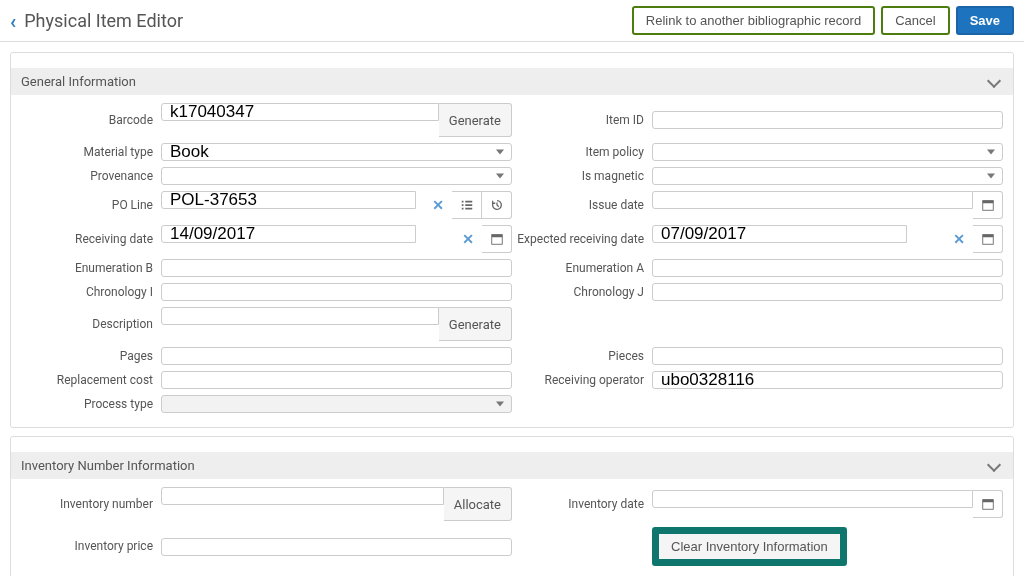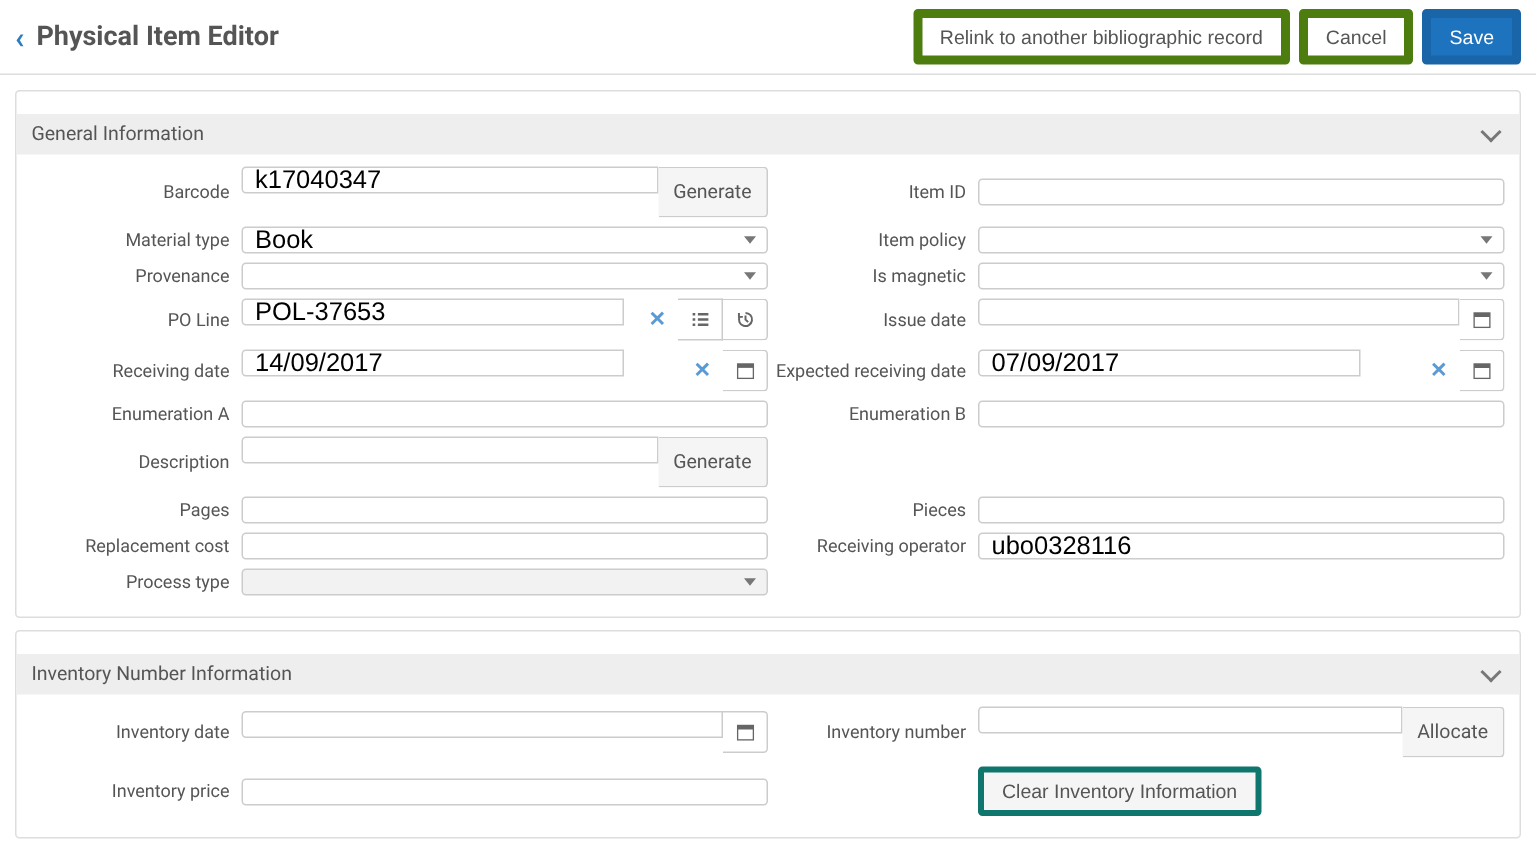--- a/index.html
+++ b/index.html
@@ -1,21 +1,21 @@
 <!DOCTYPE html>
 <html><head>
 <meta charset="utf-8">
 <style>
 * { box-sizing: border-box; margin: 0; padding: 0; }
 body { font-family: -apple-system, "Segoe UI", Roboto, Arial, sans-serif; font-size: 13px; color: #333; background: #fff; }
 .header { display: flex; align-items: center; padding: 6px 10px; border-bottom: 1px solid #ddd; }
 .back { color: #2e7cc0; font-size: 20px; font-weight: bold; margin-right: 8px; cursor: pointer; }
-.title { color: #555; font-size: 18px; font-weight: 700; flex: 1; }
-.btn { border: 6px solid #4d7c0f; background: #fff; color: #555; padding: 5px 12px; border-radius: 3px; font-size: 13px; margin-left: 6px; cursor: pointer; }
-.btn-primary { background: #1e73be; color: #fff; border-color: #1a65a8; }
+.title { color: #555; font-size: 18px; font-weight: 400; flex: 1; }
+.btn { border: 2px solid #4d7c0f; background: #fff; color: #555; padding: 5px 12px; border-radius: 3px; font-size: 13px; margin-left: 6px; cursor: pointer; }
+.btn-primary { background: #1e73be; color: #fff; border-color: #1a65a8; font-weight: bold; }
 .content { padding: 10px; }
 .section { border: 1px solid #ddd; border-radius: 3px; margin-bottom: 8px; }
 .sec-head { background: #eee; padding: 6px 10px; font-size: 13px; color: #555; display: flex; justify-content: space-between; align-items: center; margin-top: 15px; }
 .chev::before { content: ""; display: inline-block; width: 8px; height: 8px; border-right: 2px solid #777; border-bottom: 2px solid #777; transform: rotate(45deg); margin-right: 4px; }
 .sec-body { padding: 8px 10px; }
 .row { display: flex; margin-bottom: 6px; }
 .col { flex: 1; display: flex; align-items: center; }
 .lbl { width: 140px; text-align: right; color: #555; font-size: 12px; padding-right: 8px; line-height: 1.2; }
 .ctl { flex: 1; display: flex; }
 .input { flex: 1; border: 1px solid #ccc; border-radius: 3px; padding: 3px 8px; font-size: 17px; height: 18px; background: #fff; }
@@ -23,21 +23,21 @@
 .addon { border: 1px solid #ccc; border-left: none; background: #f5f5f5; padding: 16px 10px; height: 28px; display: flex; align-items: center; font-size: 13px; color: #555; border-radius: 0 3px 3px 0; cursor: pointer; }
 .grp .input { border-radius: 3px 0 0 3px; }
 .icbtn { border: 1px solid #ccc; border-left: none; background: #fff; width: 30px; height: 28px; display: flex; align-items: center; justify-content: center; cursor: pointer; color: #666; position: relative; }
 .icbtn:last-child { border-radius: 0 3px 3px 0; }
 .x { color: #5b9bd5; font-weight: bold; position: absolute; right: 8px; top: 50%; transform: translateY(-50%); font-size: 14px; cursor: pointer; }
 .sel { flex: 1; position: relative; }
 .sel .input { padding-right: 20px; width: 100%; }
 .caret { position: absolute; right: 8px; top: 50%; transform: translateY(-50%); width: 0; height: 0; border-left: 4px solid transparent; border-right: 4px solid transparent; border-top: 5px solid #777; pointer-events: none; }
 .rel { position: relative; }
 svg { width: 14px; height: 14px; }
-.btn-inline { border: 4px solid #0f766e; background: #f5f5f5; padding: 5px 12px; border-radius: 3px; font-size: 13px; cursor: pointer; color: #555; }
+.btn-inline { border: 7px solid #0f766e; background: #f5f5f5; padding: 5px 12px; border-radius: 3px; font-size: 13px; cursor: pointer; color: #555; }
 </style>
 </head>
 <body>
 
 <div class="header">
   <span class="back">‹</span>
   <span class="title">Physical Item Editor</span>
   <button class="btn">Relink to another bibliographic record</button>
   <button class="btn">Cancel</button>
   <button class="btn btn-primary">Save</button>
@@ -148,27 +148,41 @@
                 <svg viewBox="0 0 16 16">
                   <rect x="2" y="3" width="12" height="11" fill="none" stroke="#666"></rect>
                   <path fill="#666" d="M2 3h12v3H2z"></path>
                 </svg>
               </div>
             </div>
           </div>
       </div>
       <div class="row">
         <div class="col">
+            <div class="lbl">Enumeration B</div>
+            <div class="ctl">
+              <input class="input" style="">
+            </div>
+          </div>
+        <div class="col">
             <div class="lbl">Enumeration A</div>
             <div class="ctl">
               <input class="input" style="">
             </div>
           </div>
-        <div class="col">
-            <div class="lbl">Enumeration B</div>
+      </div>
+      <div class="row">
+        <div class="col">
+            <div class="lbl">Chronology I</div>
+            <div class="ctl">
+              <input class="input" style="">
+            </div>
+          </div>
+        <div class="col">
+            <div class="lbl">Chronology J</div>
             <div class="ctl">
               <input class="input" style="">
             </div>
           </div>
       </div>
       <div class="row">
         <div class="col">
             <div class="lbl">Description</div>
           <div class="ctl grp">
               <input class="input" style="">
@@ -219,38 +233,38 @@
   </div>
 
   <div class="section">
     <div class="sec-head">
       <span>Inventory Number Information</span>
       <span class="chev"></span>
     </div>
     <div class="sec-body">
       <div class="row">
         <div class="col">
+            <div class="lbl">Inventory number</div>
+          <div class="ctl grp">
+              <input class="input" style="">
+              <div class="addon">Allocate</div>
+            </div>
+          </div>
+        <div class="col">
             <div class="lbl">Inventory date</div>
           <div class="ctl grp">
               <input class="input" style="">
             <div class="icbtn">
                 <svg viewBox="0 0 16 16">
                   <rect x="2" y="3" width="12" height="11" fill="none" stroke="#666"></rect>
                   <path fill="#666" d="M2 3h12v3H2z"></path>
                 </svg>
               </div>
             </div>
           </div>
-        <div class="col">
-            <div class="lbl">Inventory number</div>
-          <div class="ctl grp">
-              <input class="input" style="">
-              <div class="addon">Allocate</div>
-            </div>
-          </div>
       </div>
       <div class="row">
         <div class="col">
             <div class="lbl">Inventory price</div>
             <div class="ctl">
               <input class="input" style="">
             </div>
           </div>
         <div class="col">
             <div class="lbl"></div>

